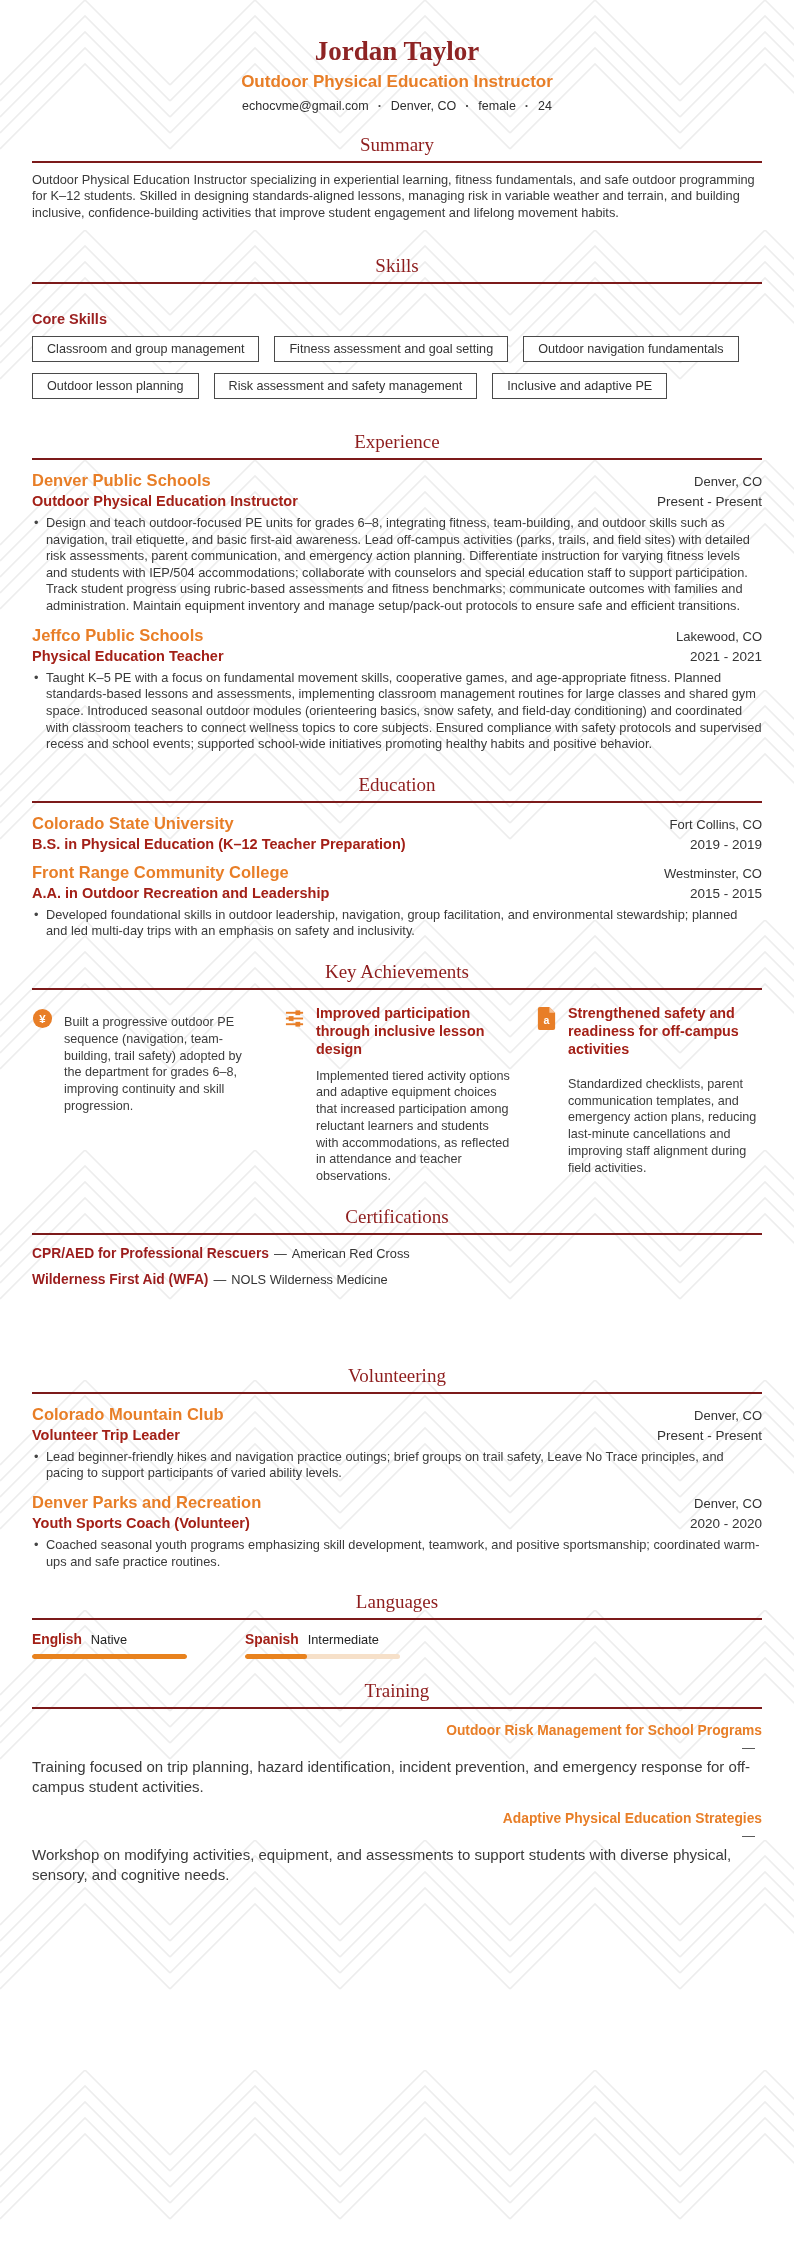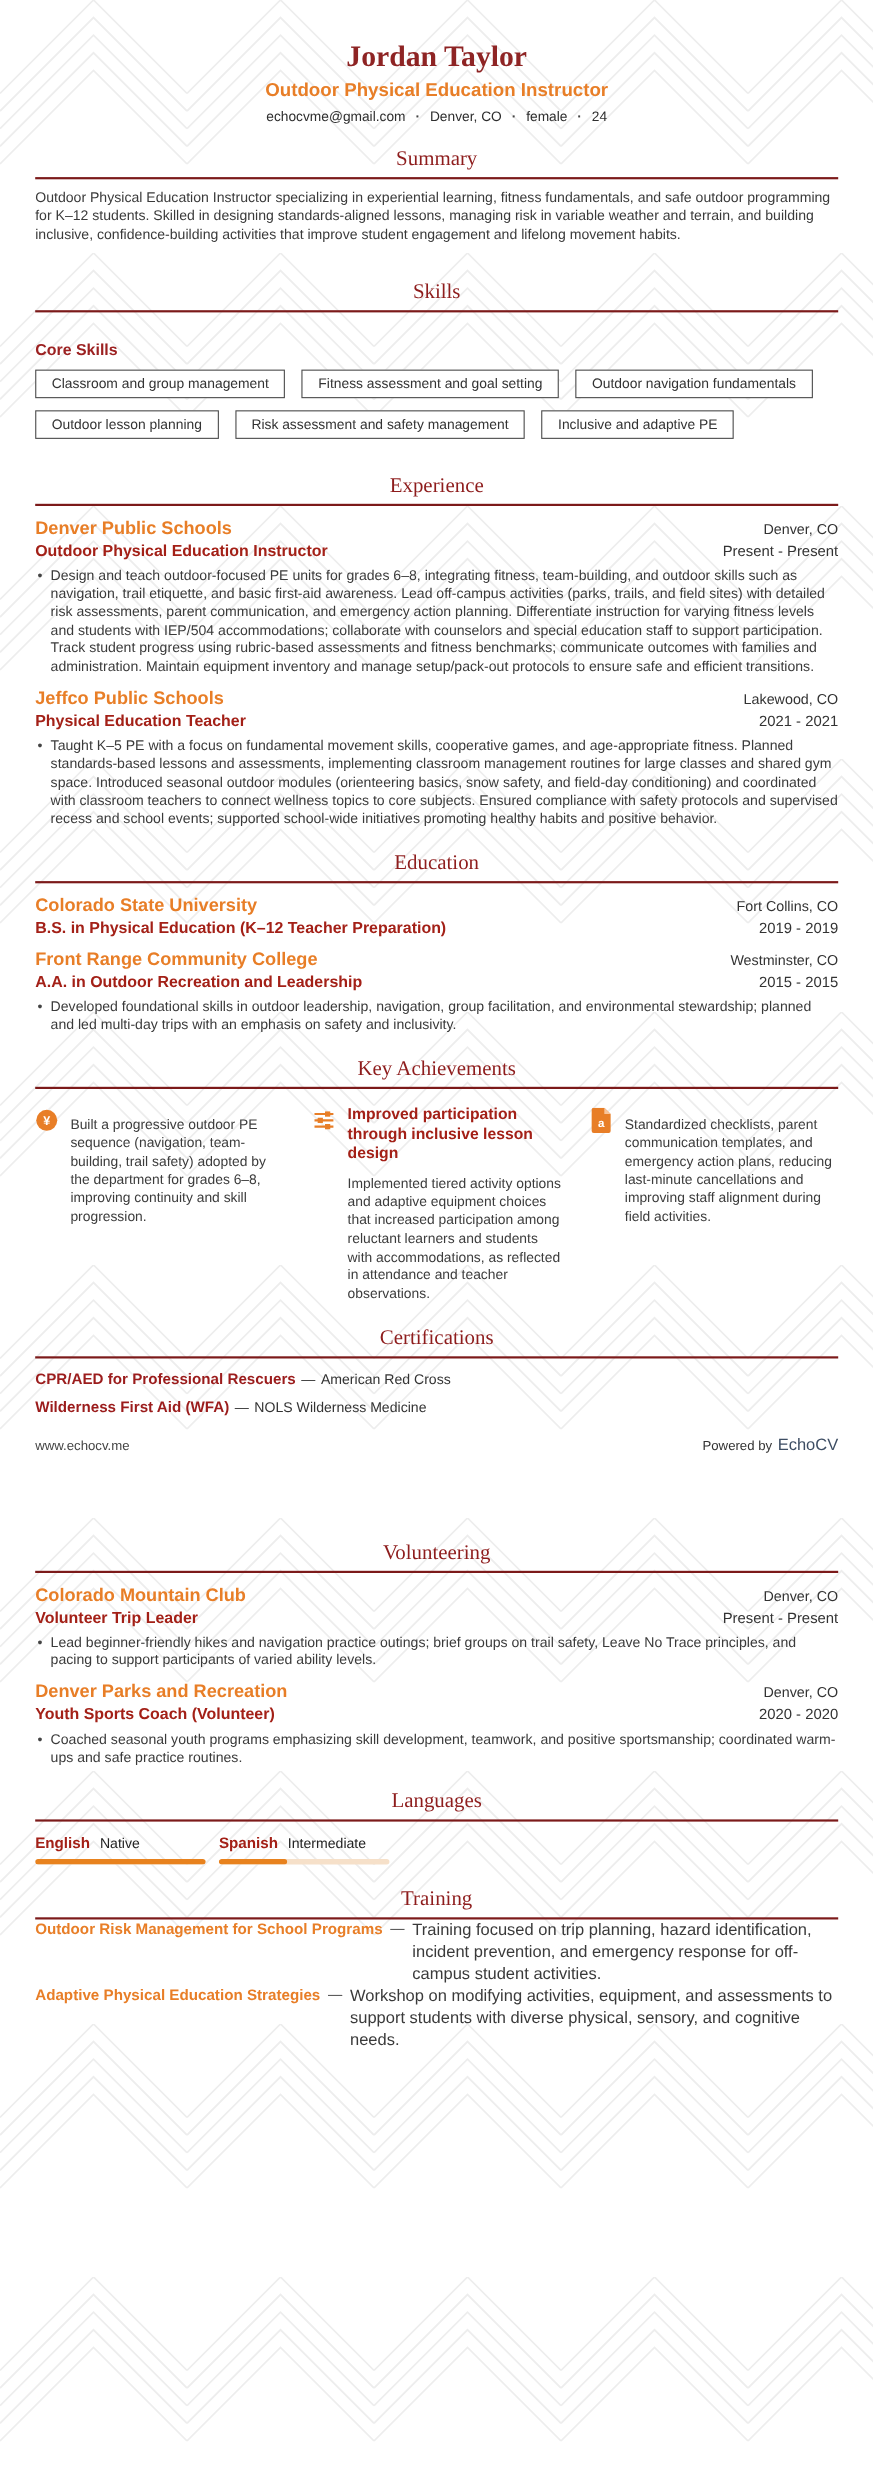--- a/index.html
+++ b/index.html
@@ -39,29 +39,29 @@
   .ach{display:grid;grid-template-columns:32px 1fr;}
   .ach-icon{width:21px;height:23px;margin-top:2px;}
   .ach-title{color:#a32017;font-size:14.3px;font-weight:700;line-height:1.25;}
   .ach-body{grid-column:2;font-size:12.6px;line-height:1.33;margin-top:9px;color:#3c3c3c;}
   
   .cert{margin-top:11px;font-size:12.8px;}
   .cert-name{color:#9b1c1c;font-size:13.8px;font-weight:700;}
   .cert-sep{margin:0 5px;color:#333;}
   .cert-issuer{color:#333;}
   
-  .lang-row{display:flex;margin-top:12px;}
+  .lang-row{display:flex;margin-top:12px;gap:46px;}
   .lang{width:155px;margin-right:12px;}
   .lang-head{display:flex;align-items:baseline;gap:9px;}
   .lang-name{color:#a32017;font-size:13.8px;font-weight:700;}
   .lang-level{font-size:12.8px;color:#222;}
   .bar{height:5px;background:#f6e0c9;border-radius:3px;margin-top:7px;overflow:hidden;}
   .bar-fill{height:100%;background:#e8821e;border-radius:3px;}
   
-  .train{display:flex;align-items:flex-start;}
+  .train{display:flex;margin-top:13px;align-items:flex-end;flex-direction:column;}
   .train-name{color:#e87e27;font-size:13.8px;font-weight:700;white-space:nowrap;line-height:1.3;}
   .train-dash{margin:0 7px;color:#444;font-size:13px;line-height:1.3;}
   .train-desc{flex:1;font-size:15px;line-height:1.33;color:#3a3a3a;}
   
   .footer{margin-top:auto;display:flex;justify-content:space-between;align-items:baseline;padding-top:18px;}
   .site{font-size:12px;color:#444;}
   .powered{font-size:12px;color:#333;}
   .brand{font-size:15px;color:#3d4d63;margin-left:5px;}
 </style>
 </head>
@@ -204,44 +204,39 @@
         <div class="ach-title">Improved participation through inclusive lesson design</div>
         <div class="ach-body">Implemented tiered activity options and adaptive equipment choices that increased participation among reluctant learners and students with accommodations, as reflected in attendance and teacher observations.</div>
       </div>
 
       <div class="ach">
         <svg class="ach-icon" viewBox="0 0 20 24">
           <path d="M3 0 h10 l6 6 v16 a2 2 0 0 1 -2 2 h-14 a2 2 0 0 1 -2 -2 v-20 a2 2 0 0 1 2 -2 z" fill="#e87e27"></path>
           <path d="M13 0 l6 6 h-6 z" fill="#f7c49b"></path>
           <text x="10" y="18" font-size="11" font-weight="bold" fill="#ffffff" text-anchor="middle" font-family="Liberation Sans, sans-serif">a</text>
         </svg>
+        <div class="ach-title">Strengthened safety and readiness for off-campus activities</div>
         <div class="ach-body">Standardized checklists, parent communication templates, and emergency action plans, reducing last-minute cancellations and improving staff alignment during field activities.</div>
       </div>
 
     </div>
   </section>
 
   <section class="sec">
     <h2 class="sec-title">Certifications</h2>
     <div class="sec-rule"></div>
 
     <div class="cert">
       <span class="cert-name">CPR/AED for Professional Rescuers</span><span class="cert-sep">—</span><span class="cert-issuer">American Red Cross</span>
     </div>
     <div class="cert">
       <span class="cert-name">Wilderness First Aid (WFA)</span><span class="cert-sep">—</span><span class="cert-issuer">NOLS Wilderness Medicine</span>
     </div>
   </section>
 
-  <div class="footer">
-    <span class="site">www.echocv.me</span>
-    <span>
-      <span class="powered">Powered by</span><span class="brand">EchoCV</span>
-    </span>
-  </div>
 </div>
 
 <div class="page">
 
   <section class="sec" style="margin-top:34px;">
     <h2 class="sec-title">Volunteering</h2>
     <div class="sec-rule"></div>
 
     <div class="entry">
       <div class="entry-head">

